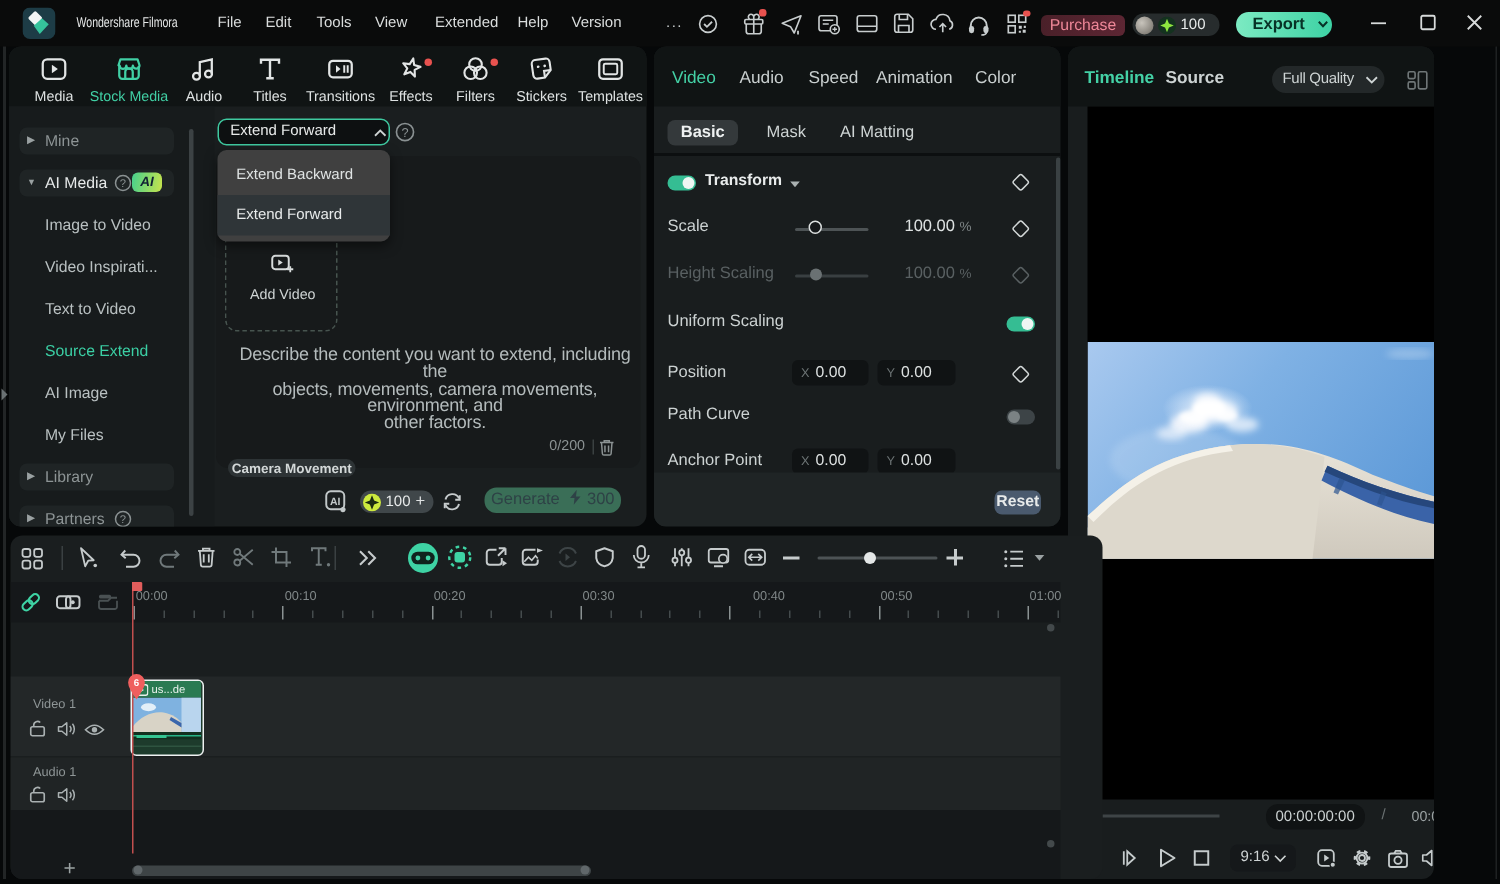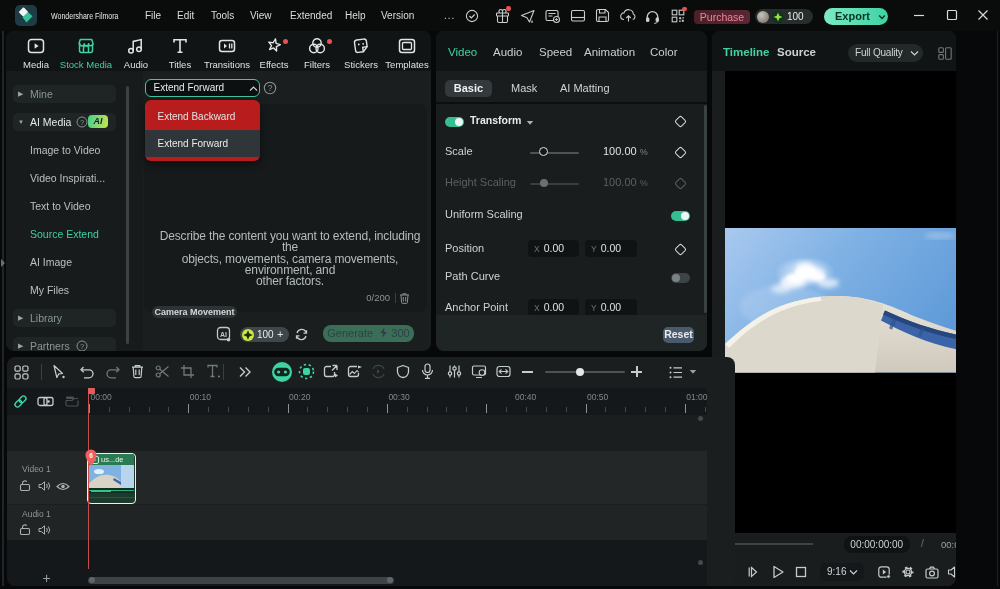--- a/index.html
+++ b/index.html
@@ -275,20 +275,28 @@
         <span class="txt">Partners</span>
       <svg class="abs" style="left:63px;top:3px" width="12" height="12" viewBox="0 0 12 12">
           <circle cx="6" cy="6" r="5" stroke="#8a9192" fill="none"></circle>
           <text x="6" y="8.6" font-size="7.5" fill="#8a9192" text-anchor="middle">?</text>
         </svg>
     </div>
     <div class="abs" style="left:120px;top:15px;width:2.5px;height:258px;background:#3c4244;border-radius:2px"></div>
   </div>
   <div id="middle">
     <div class="abs" style="left:1px;top:33px;width:283px;height:208px;background:#171a1b;border-radius:8px;"></div>
+    <div class="abs" style="left:7px;top:79px;width:75px;height:71px;border:1.3px dashed #47544f;border-radius:8px;">
+      <svg class="abs" style="left:29px;top:17px" width="16" height="16" viewBox="0 0 16 16">
+          <rect x="1.5" y="2.5" width="11" height="9" rx="2" stroke="#d8dcdc" stroke-width="1.3" fill="none"></rect>
+          <path d="M5.5 5 L8.5 7 L5.5 9 Z" fill="#d8dcdc"></path>
+          <path d="M13.5 9.5 v4 M11.5 11.5 h4" stroke="#d8dcdc" stroke-width="1.2"></path>
+        </svg>
+      <div class="abs" style="left:0;top:40px;width:75px;text-align:center;font-size:9.5px;color:#cfd4d4;">Add Video</div>
+    </div>
     <div class="abs" style="left:9px;top:160px;width:276px;font-size:12px;letter-spacing:-0.15px;line-height:11.3px;color:#b4bbbc;text-align:center;">Describe the content you want to extend, including the<br>objects, movements, camera movements, environment, and<br>other factors.</div>
     <div class="abs" style="left:9px;top:222.5px;width:85px;height:12px;border-radius:6px;background:#2d3335;color:#d3d8d8;font-size:9px;font-weight:bold;text-align:center;line-height:12px;margin-top:12px;">Camera Movement</div>
     <div class="abs" style="left:200px;top:221px;width:47px;text-align:right;font-size:9.5px;color:#8b9293;">0/200</div>
     <div class="abs" style="left:251.5px;top:222px;width:1px;height:10px;background:#3a4041;"></div>
     <svg class="abs" style="left:256px;top:221px" width="11" height="12" viewBox="0 0 11 12">
         <path d="M1 3 h9 M3.8 3 V1.8 h3.4 V3 M2 3 l0.6 7.5 a1 1 0 0 0 1 0.9 h3.8 a1 1 0 0 0 1-0.9 L9 3 M4.3 5 v4.5 M6.7 5 v4.5" stroke="#8b9293" stroke-width="1" fill="none"></path>
       </svg>
 
     <svg class="abs" style="left:73px;top:255px" width="16" height="17" viewBox="0 0 16 17">
         <rect x="1.5" y="1.5" width="12" height="12" rx="3" stroke="#c2c8c9" stroke-width="1.3" fill="none"></rect>
@@ -315,21 +323,21 @@
     <div class="abs" style="left:1.5px;top:8px;width:115px;height:18px;border:1.4px solid #3fc9a0;border-radius:6px;background:#0d1011;color:#e8eaea;font-size:10px;line-height:16px;">
       <span style="margin-left:8px;">Extend Forward</span>
       <svg class="abs" style="left:103px;top:5px" width="9" height="8" viewBox="0 0 9 8">
           <path d="M1 5.5 L4.5 2 L8 5.5" stroke="#cdd2d2" stroke-width="1.2" fill="none"></path>
         </svg>
     </div>
     <svg class="abs" style="left:120px;top:10px" width="14" height="14" viewBox="0 0 14 14">
         <circle cx="7" cy="7" r="5.7" stroke="#8a9192" stroke-width="1.1" fill="none"></circle>
         <text x="7" y="10" font-size="8.5" fill="#8a9192" text-anchor="middle">?</text>
       </svg>
-    <div class="abs" style="left:1.5px;top:29px;width:115.5px;height:61px;background:#b91c1c;border-radius:6px;box-shadow:0 3px 8px rgba(0,0,0,.5);z-index:30;">
+    <div class="abs" style="left:1.5px;top:29px;width:115.5px;height:61px;background:#404040;border-radius:6px;box-shadow:0 3px 8px rgba(0,0,0,.5);z-index:30;">
       <div class="abs" style="left:0;top:3px;width:100%;height:27px;color:#dfe3e3;font-size:10px;line-height:27px;"><span style="margin-left:13px">Extend Backward</span></div>
       <div class="abs" style="left:0;top:30px;width:100%;height:27px;background:#2f3538;color:#e8ebeb;font-size:10px;line-height:27px;"><span style="margin-left:13px">Extend Forward</span></div>
     </div>
   </div>
 </div>
 
 <div id="panelProps">
   <div class="hdrstrip">
     <div class="abs" style="left:12px;top:15px;font-size:11.5px;color:#44d1a6;">Video</div>
     <div class="abs" style="left:57px;top:15px;font-size:11.5px;color:#c9cfcf;">Audio</div>
@@ -660,21 +668,21 @@
       <div class="abs" style="left:300.46000000000004px;top:49.5px;width:1px;height:5.5px;background:#444b4d;"></div>
       <div class="abs" style="left:320.32000000000005px;top:49.5px;width:1px;height:5.5px;background:#444b4d;"></div>
       <div class="abs" style="left:340.18px;top:49.5px;width:1px;height:5.5px;background:#444b4d;"></div>
       <div class="abs" style="left:360.04px;top:49.5px;width:1px;height:5.5px;background:#444b4d;"></div>
       <div class="abs" style="left:381.4px;top:35px;font-size:8.5px;color:#818889;">00:30</div>
       <div class="abs" style="left:379.9px;top:47px;width:1px;height:9px;background:#8a9192;"></div>
       <div class="abs" style="left:399.76px;top:49.5px;width:1px;height:5.5px;background:#444b4d;"></div>
       <div class="abs" style="left:419.62px;top:49.5px;width:1px;height:5.5px;background:#444b4d;"></div>
       <div class="abs" style="left:439.47999999999996px;top:49.5px;width:1px;height:5.5px;background:#444b4d;"></div>
       <div class="abs" style="left:459.34px;top:49.5px;width:1px;height:5.5px;background:#444b4d;"></div>
-      <div class="abs" style="left:508px;top:35px;font-size:8.5px;color:#818889;">00:40</div>
+      <div class="abs" style="left:495px;top:35px;font-size:8.5px;color:#818889;">00:40</div>
       <div class="abs" style="left:479.2px;top:47px;width:1px;height:9px;background:#8a9192;"></div>
       <div class="abs" style="left:499.06px;top:49.5px;width:1px;height:5.5px;background:#444b4d;"></div>
       <div class="abs" style="left:518.92px;top:49.5px;width:1px;height:5.5px;background:#444b4d;"></div>
       <div class="abs" style="left:538.78px;top:49.5px;width:1px;height:5.5px;background:#444b4d;"></div>
       <div class="abs" style="left:558.64px;top:49.5px;width:1px;height:5.5px;background:#444b4d;"></div>
       <div class="abs" style="left:580px;top:35px;font-size:8.5px;color:#818889;">00:50</div>
       <div class="abs" style="left:578.5px;top:47px;width:1px;height:9px;background:#8a9192;"></div>
       <div class="abs" style="left:598.36px;top:49.5px;width:1px;height:5.5px;background:#444b4d;"></div>
       <div class="abs" style="left:618.22px;top:49.5px;width:1px;height:5.5px;background:#444b4d;"></div>
       <div class="abs" style="left:638.08px;top:49.5px;width:1px;height:5.5px;background:#444b4d;"></div>

